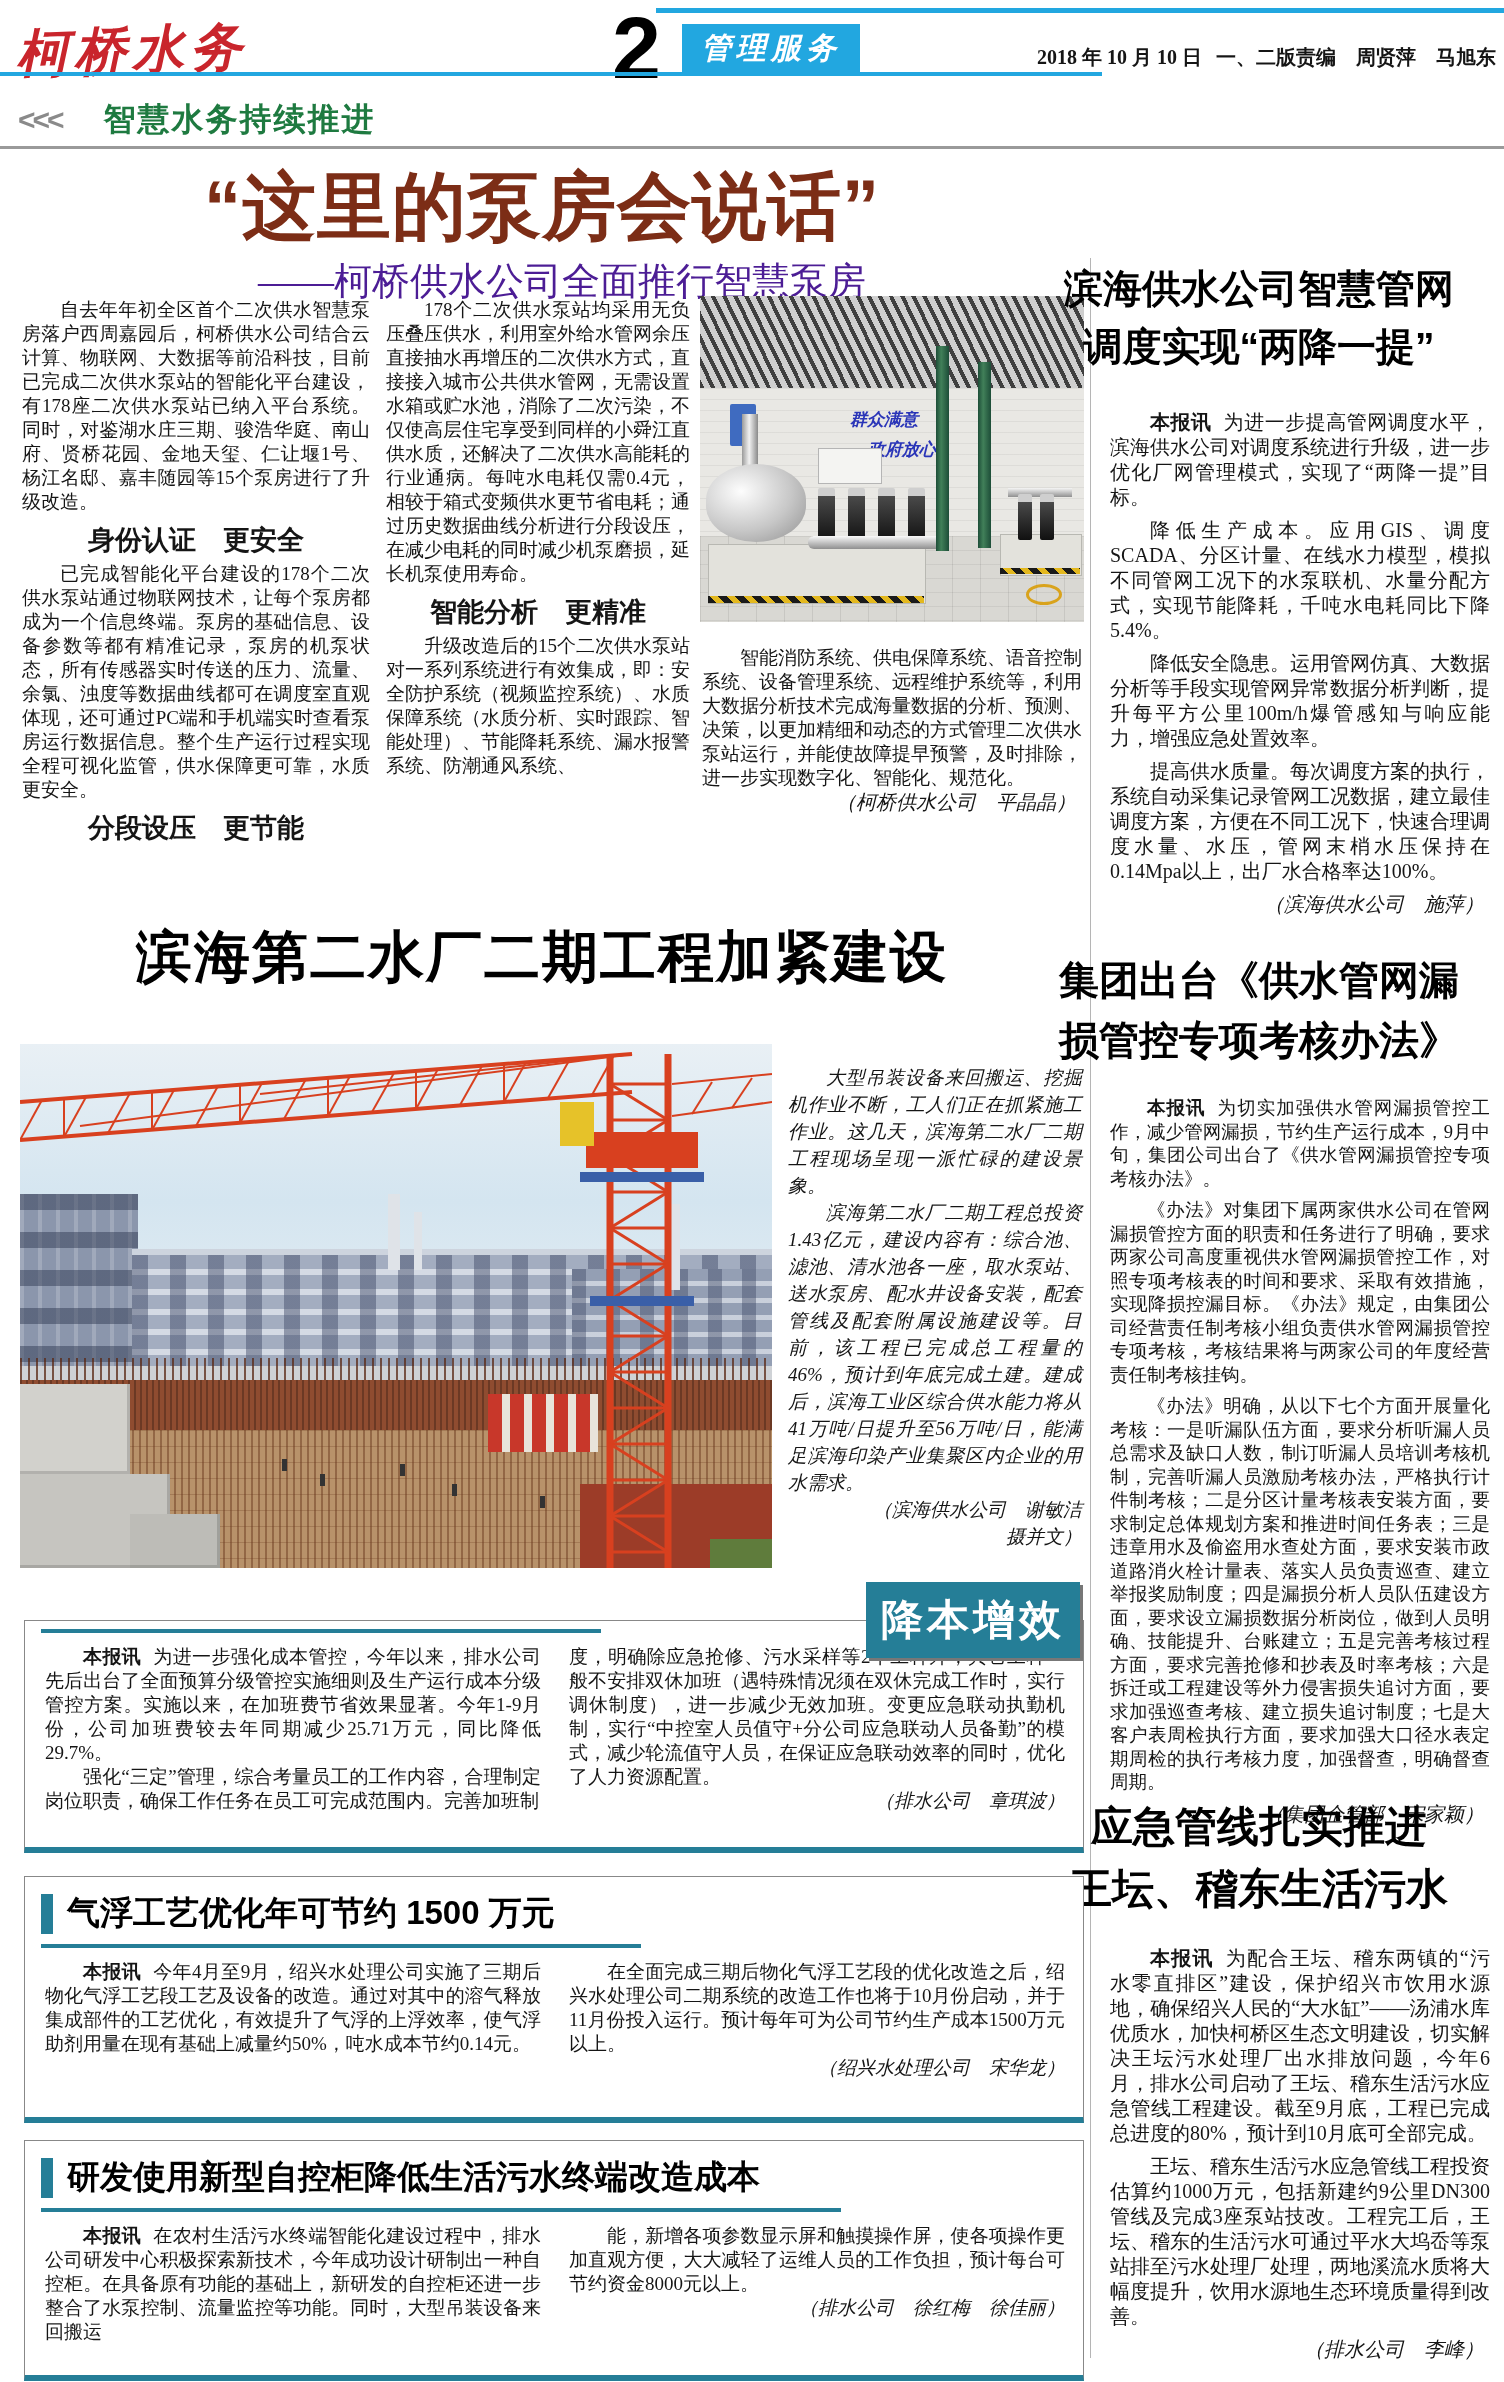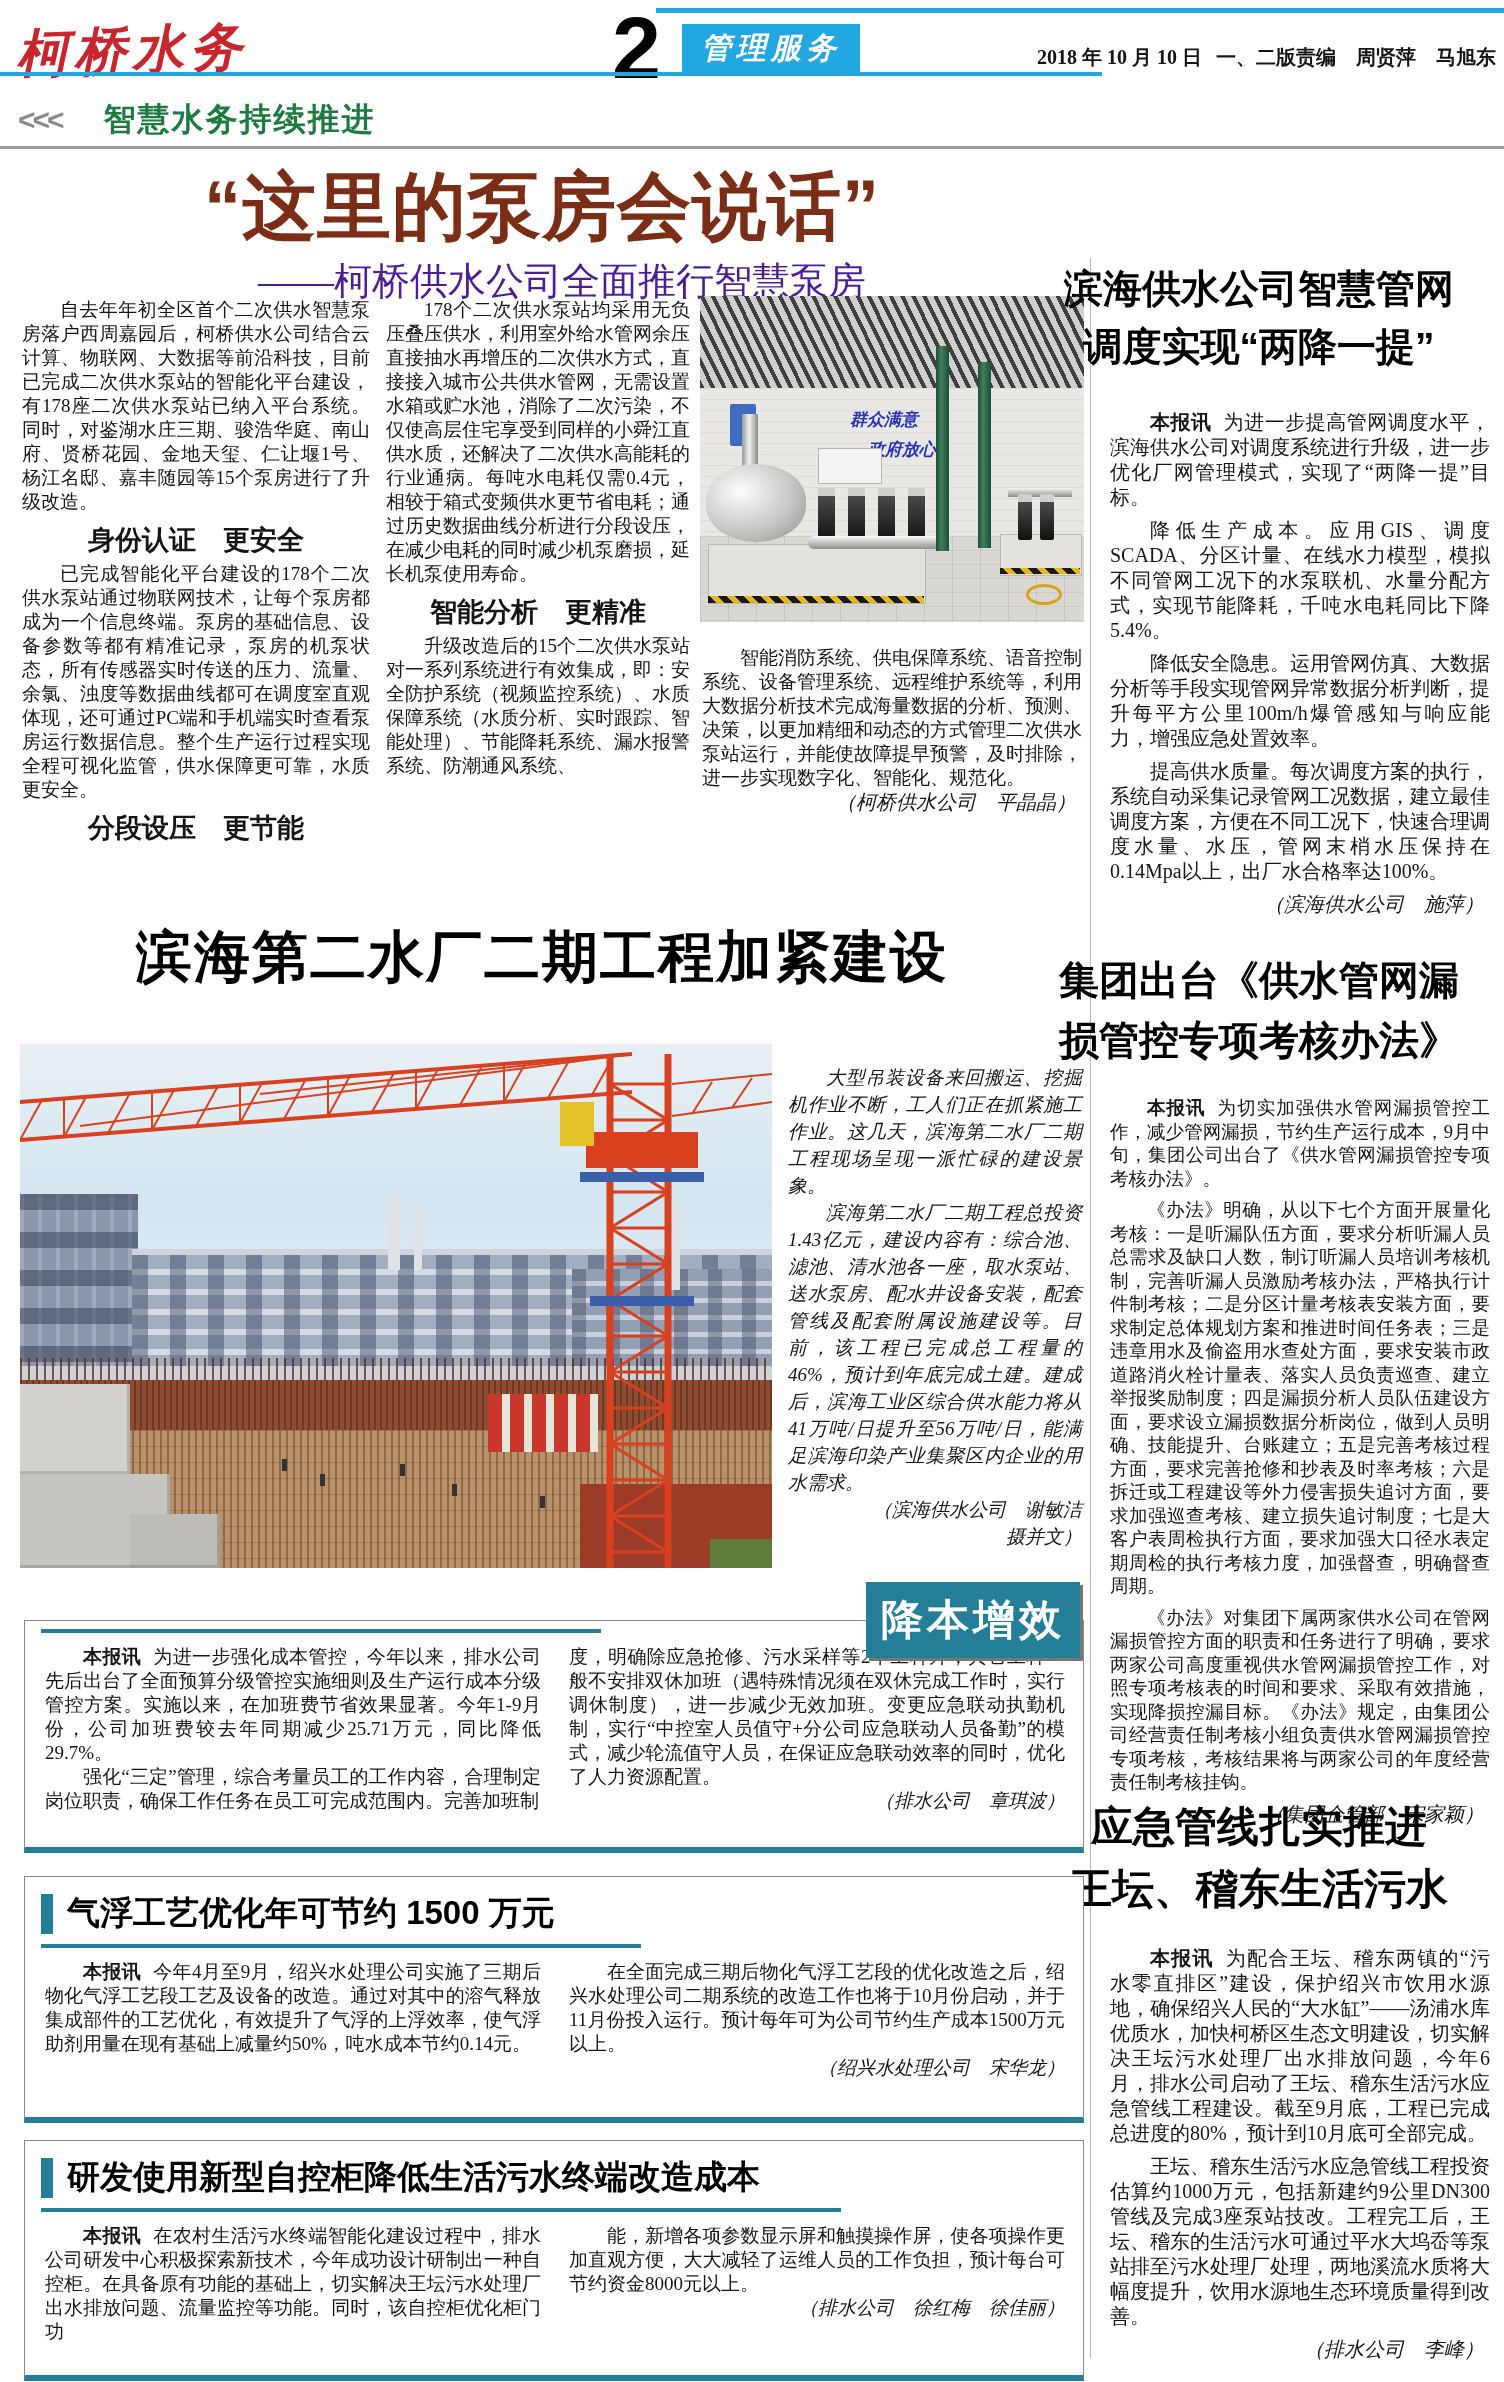--- a/index.html
+++ b/index.html
@@ -316,22 +316,22 @@
     <p class="plant-byline">（滨海供水公司　谢敏洁</p>
     <p class="plant-byline">摄并文）</p>
   </div>
 
   <div class="abs sb-title sb2-title sans">
     <div>集团出台《供水管网漏</div>
     <div>损管控专项考核办法》</div>
   </div>
   <div class="abs sb-body sb2-body">
     <p><b class="lead-label">本报讯</b><span>为切实加强供水管网漏损管控工作，减少管网漏损，节约生产运行成本，9月中旬，集团公司出台了《供水管网漏损管控专项考核办法》。</span></p>
+    <p>《办法》对集团下属两家供水公司在管网漏损管控方面的职责和任务进行了明确，要求两家公司高度重视供水管网漏损管控工作，对照专项考核表的时间和要求、采取有效措施，实现降损控漏目标。《办法》规定，由集团公司经营责任制考核小组负责供水管网漏损管控专项考核，考核结果将与两家公司的年度经营责任制考核挂钩。</p>
     <p>《办法》明确，从以下七个方面开展量化考核：一是听漏队伍方面，要求分析听漏人员总需求及缺口人数，制订听漏人员培训考核机制，完善听漏人员激励考核办法，严格执行计件制考核；二是分区计量考核表安装方面，要求制定总体规划方案和推进时间任务表；三是违章用水及偷盗用水查处方面，要求安装市政道路消火栓计量表、落实人员负责巡查、建立举报奖励制度；四是漏损分析人员队伍建设方面，要求设立漏损数据分析岗位，做到人员明确、技能提升、台账建立；五是完善考核过程方面，要求完善抢修和抄表及时率考核；六是拆迁或工程建设等外力侵害损失追讨方面，要求加强巡查考核、建立损失追讨制度；七是大客户表周检执行方面，要求加强大口径水表定期周检的执行考核力度，加强督查，明确督查周期。</p>
-    <p>《办法》对集团下属两家供水公司在管网漏损管控方面的职责和任务进行了明确，要求两家公司高度重视供水管网漏损管控工作，对照专项考核表的时间和要求、采取有效措施，实现降损控漏目标。《办法》规定，由集团公司经营责任制考核小组负责供水管网漏损管控专项考核，考核结果将与两家公司的年度经营责任制考核挂钩。</p>
     <p class="byline">（集团企管部　宋家颖）</p>
   </div>
 
   <div class="abs sb-title sb3-title sans">
     <div>应急管线扎实推进</div>
     <div>王坛、稽东生活污水</div>
   </div>
   <div class="abs sb-body sb3-body">
     <p><b class="lead-label">本报讯</b><span>为配合王坛、稽东两镇的“污水零直排区”建设，保护绍兴市饮用水源地，确保绍兴人民的“大水缸”——汤浦水库优质水，加快柯桥区生态文明建设，切实解决王坛污水处理厂出水排放问题，今年6月，排水公司启动了王坛、稽东生活污水应急管线工程建设。截至9月底，工程已完成总进度的80%，预计到10月底可全部完成。</span></p>
     <p>王坛、稽东生活污水应急管线工程投资估算约1000万元，包括新建约9公里DN300管线及完成3座泵站技改。工程完工后，王坛、稽东的生活污水可通过平水大坞岙等泵站排至污水处理厂处理，两地溪流水质将大幅度提升，饮用水源地生态环境质量得到改善。</p>
@@ -372,21 +372,21 @@
   </div>
 
   <div class="abs box box3">
     <div class="box-title-row">
       <div class="box-accent"></div>
       <div class="box-title sans">研发使用新型自控柜降低生活污水终端改造成本</div>
     </div>
     <div class="box-underline u3"></div>
     <div class="box-cols">
       <div class="box-col">
-        <p><b class="lead-label">本报讯</b><span>在农村生活污水终端智能化建设过程中，排水公司研发中心积极探索新技术，今年成功设计研制出一种自控柜。在具备原有功能的基础上，切实解决王坛污水处理厂出水排放问题、流量监控等功能。同时，该自控柜优化柜门功</span></p>
+        <p><b class="lead-label">本报讯</b><span>在农村生活污水终端智能化建设过程中，排水公司研发中心积极探索新技术，今年成功设计研制出一种自控柜。在具备原有功能的基础上，新研发的自控柜还进一步整合了水泵控制、流量监控等功能。同时，大型吊装设备来回搬运</span></p>
       </div>
       <div class="box-col">
         <p>能，新增各项参数显示屏和触摸操作屏，使各项操作更加直观方便，大大减轻了运维人员的工作负担，预计每台可节约资金8000元以上。</p>
         <p class="box-byline">（排水公司　徐红梅　徐佳丽）</p>
       </div>
     </div>
   </div>
 
 </div>
 

